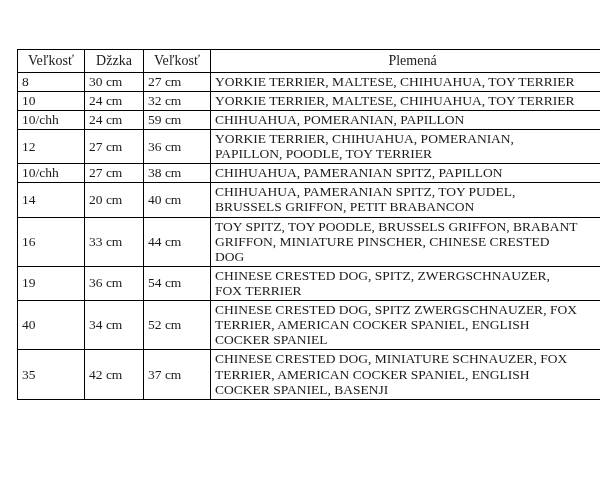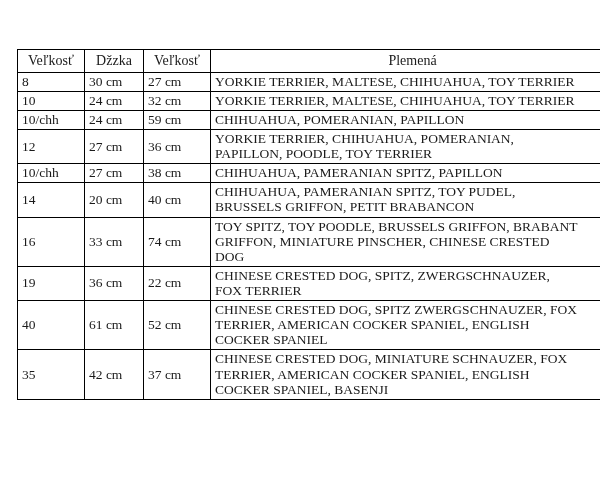--- a/index.html
+++ b/index.html
@@ -110,35 +110,35 @@
         <tr>
           <td class="c0">14</td>
           <td class="c1">20 cm</td>
           <td class="c2">40 cm</td>
           <td class="c3 breeds">CHIHUAHUA, PAMERANIAN SPITZ, TOY PUDEL,
 BRUSSELS GRIFFON, PETIT BRABANCON</td>
         </tr>
         <tr>
           <td class="c0">16</td>
           <td class="c1">33 cm</td>
-          <td class="c2">74 cm</td>
+          <td class="c2">44 cm</td>
           <td class="c3 breeds">TOY SPITZ, TOY POODLE, BRUSSELS GRIFFON, BRABANT
 GRIFFON, MINIATURE PINSCHER, CHINESE CRESTED
 DOG</td>
         </tr>
         <tr>
           <td class="c0">19</td>
           <td class="c1">36 cm</td>
-          <td class="c2">22 cm</td>
+          <td class="c2">54 cm</td>
           <td class="c3 breeds">CHINESE CRESTED DOG, SPITZ, ZWERGSCHNAUZER,
 FOX TERRIER</td>
         </tr>
         <tr>
           <td class="c0">40</td>
-          <td class="c1">61 cm</td>
+          <td class="c1">34 cm</td>
           <td class="c2">52 cm</td>
           <td class="c3 breeds">CHINESE CRESTED DOG, SPITZ ZWERGSCHNAUZER, FOX
 TERRIER, AMERICAN COCKER SPANIEL, ENGLISH
 COCKER SPANIEL</td>
         </tr>
         <tr>
           <td class="c0">35</td>
           <td class="c1">42 cm</td>
           <td class="c2">37 cm</td>
           <td class="c3 breeds">CHINESE CRESTED DOG, MINIATURE SCHNAUZER, FOX

